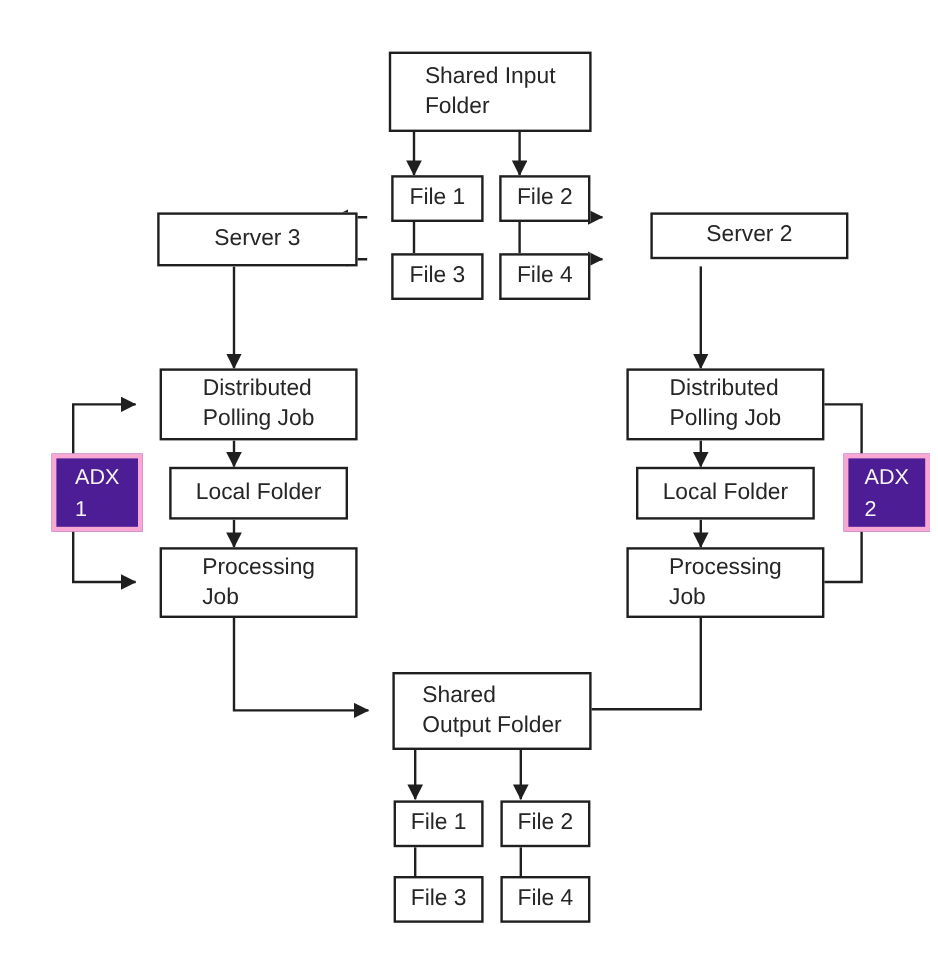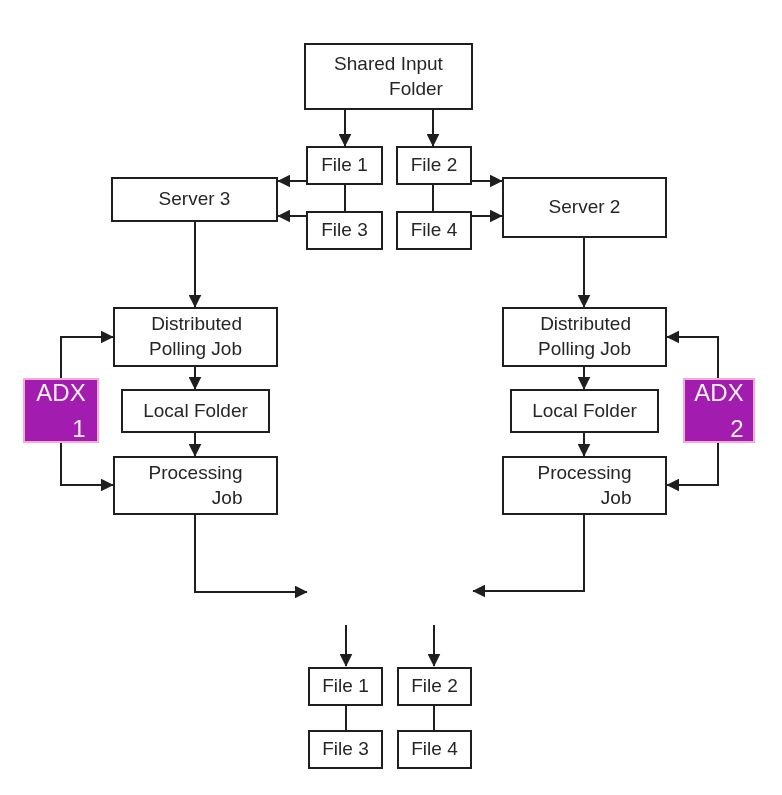--- a/index.html
+++ b/index.html
@@ -14,30 +14,31 @@
     overflow: hidden;
   }
   .edges { position: absolute; left: 0; top: 0; }
   .node {
     position: absolute;
     background: #ffffff;
     border: 2px solid #1f1f1f;
     display: flex;
     align-items: center;
     justify-content: center;
-    text-align: right;
+    text-align: left;
     font-size: 19px;
     line-height: 1.3;
     white-space: pre-line;
+    margin-left: 20px;
   }
   .node.accent {
-    background: #a21caf;
-    border: 2px solid #f9a8d4;
+    background: #4c1d95;
+    border: 4px solid #f9a8d4;
     color: #f7f3f2;
-    font-size: 24px;
+    font-size: 18px;
     line-height: 1.5;
   }
 </style>
 </head>
 <body>
 
 <div class="canvas">
 
   <svg class="edges" width="782" height="795" viewBox="0 0 782 795">
     <defs>
@@ -87,21 +88,21 @@
   <div class="node" style="left:306px;top:211px;width:77px;height:39px">
     <span>File 3</span>
   </div>
   <div class="node" style="left:396px;top:211px;width:76px;height:39px">
     <span>File 4</span>
   </div>
 
   <div class="node" style="left:111px;top:177px;width:167px;height:45px">
     <span>Server 3</span>
   </div>
-  <div class="node" style="left:502px;top:177px;width:165px;height:61px">
+  <div class="node" style="left:522px;top:177px;width:165px;height:39px">
     <span>Server 2</span>
   </div>
 
   <div class="node" style="left:113px;top:307px;width:165px;height:60px">
     <span>Distributed
 Polling Job</span>
   </div>
   <div class="node" style="left:121px;top:389px;width:149px;height:44px">
     <span>Local Folder</span>
   </div>
@@ -123,20 +124,24 @@
   </div>
   <div class="node" style="left:502px;top:456px;width:165px;height:59px">
     <span>Processing
 Job</span>
   </div>
   <div class="node accent" style="left:683px;top:378px;width:72px;height:65px">
     <span>ADX
 2</span>
   </div>
 
+  <div class="node" style="left:307px;top:560px;width:166px;height:65px">
+    <span>Shared
+Output Folder</span>
+  </div>
 
   <div class="node" style="left:308px;top:667px;width:75px;height:39px">
     <span>File 1</span>
   </div>
   <div class="node" style="left:397px;top:667px;width:75px;height:39px">
     <span>File 2</span>
   </div>
   <div class="node" style="left:308px;top:730px;width:75px;height:39px">
     <span>File 3</span>
   </div>

